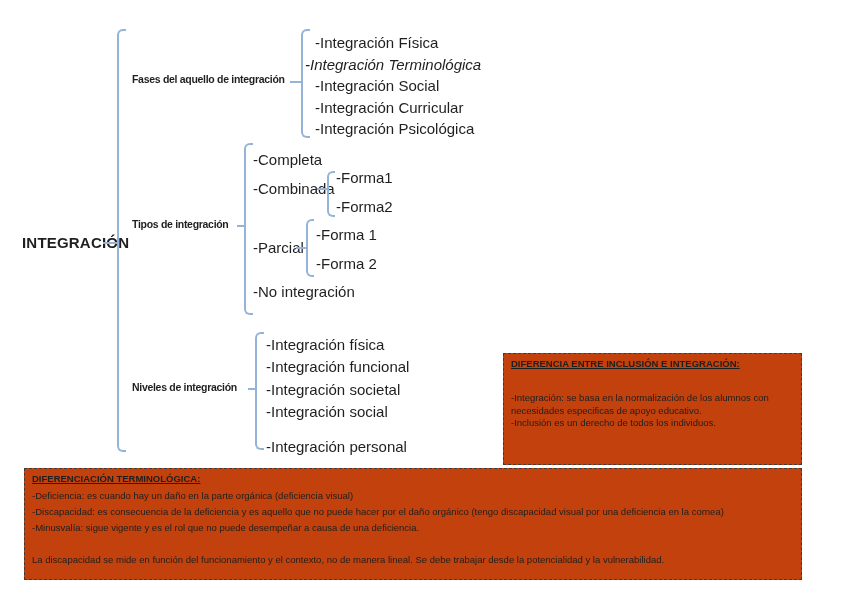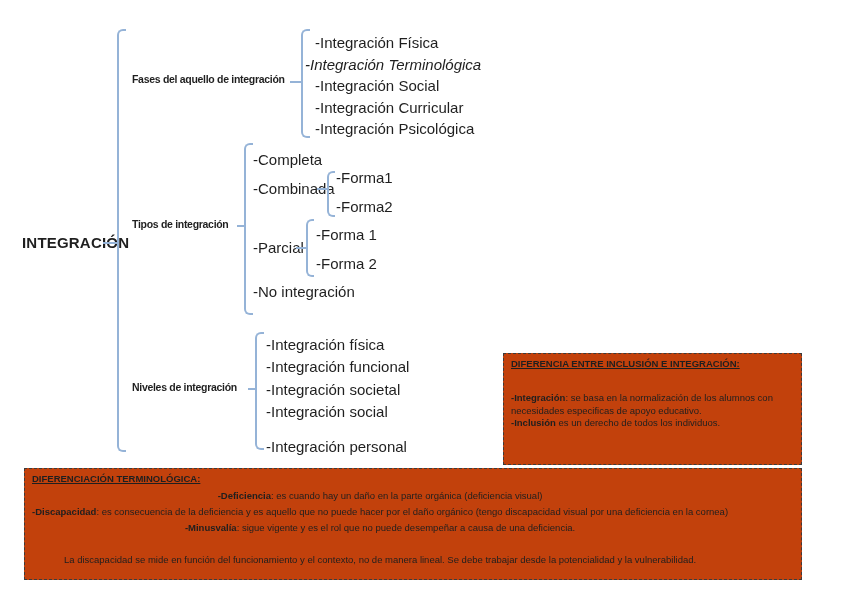--- a/index.html
+++ b/index.html
@@ -51,21 +51,21 @@
     text-decoration: underline;
     white-space: nowrap;
   }
   .box-lines { position: absolute; }
   .box-line {
     font-size: 9.5px;
     line-height: 12.5px;
     white-space: nowrap;
   }
   .tbox-line { font-size: 9.5px; line-height: 16px; white-space: nowrap; }
-  .term { font-weight: 700; }
+  .term { font-weight: 400; }
   .spacer-line { height: 16px; }
 </style>
 </head>
 <body>
 
 <div class="canvas">
 
   <div class="lbl root-lbl" style="left:22px; top:236px;">INTEGRACIÓN</div>
   <div class="tick" style="left:103px; top:242px; width:14px;"></div>
 
@@ -111,21 +111,21 @@
     <div class="box-title" style="left:7px; top:4px;">DIFERENCIA ENTRE INCLUSIÓN E INTEGRACIÓN:</div>
     <div class="box-lines" style="left:7px; top:38px;">
       <div class="box-line"><span class="term">-Integración</span><span>: se basa en la normalización de los alumnos con</span></div>
       <div class="box-line"><span>necesidades especificas de apoyo educativo.</span></div>
       <div class="box-line"><span class="term">-Inclusión</span><span> es un derecho de todos los individuos.</span></div>
     </div>
   </div>
 
   <div class="dashed-box" style="left:24px; top:468px; width:778px; height:112px;">
     <div class="box-title" style="left:7px; top:4px;">DIFERENCIACIÓN TERMINOLÓGICA:</div>
-    <div class="box-lines" style="left:7px; top:19px;text-align:center;">
+    <div class="box-lines" style="left:7px; top:19px;">
       <div class="tbox-line"><span class="term">-Deficiencia</span><span>: es cuando hay un daño en la parte orgánica (deficiencia visual)</span></div>
       <div class="tbox-line"><span class="term">-Discapacidad</span><span>: es consecuencia de la deficiencia y es aquello que no puede hacer por el daño orgánico (tengo discapacidad visual por una deficiencia en la cornea)</span></div>
       <div class="tbox-line"><span class="term">-Minusvalía</span><span>: sigue vigente y es el rol que no puede desempeñar a causa de una deficiencia.</span></div>
       <div class="spacer-line"></div>
       <div class="tbox-line">La discapacidad se mide en función del funcionamiento y el contexto, no de manera lineal. Se debe trabajar desde la potencialidad y la vulnerabilidad.</div>
     </div>
   </div>
 
 </div>
 

